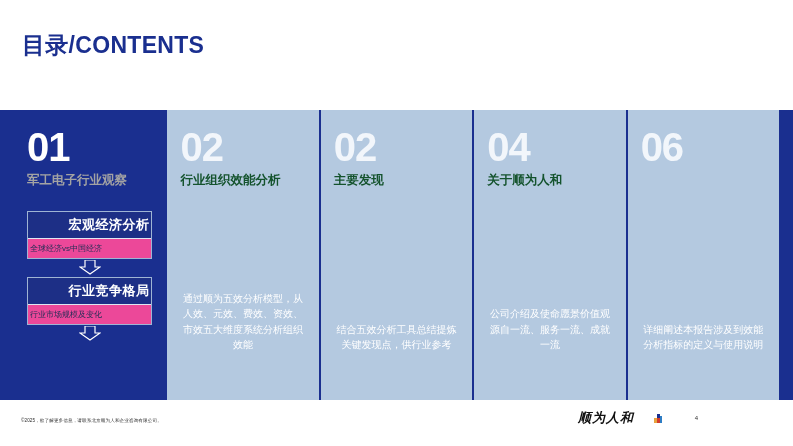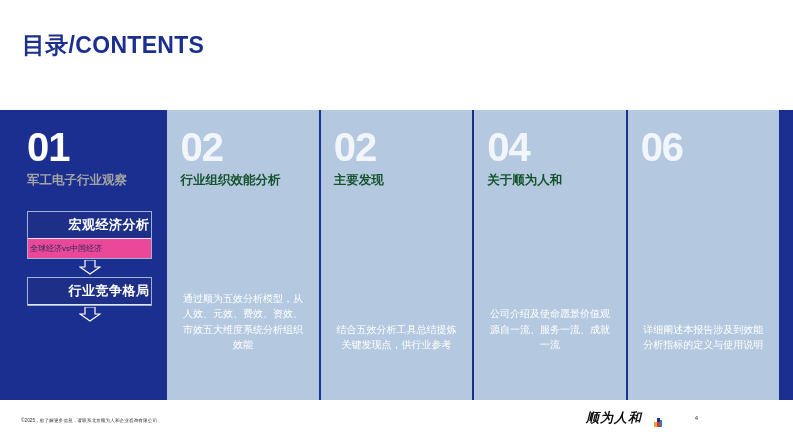--- a/index.html
+++ b/index.html
@@ -127,22 +127,22 @@
     left:21px; top:418px;
     font-size:4.6px;
     color:#2b2b2b;
     letter-spacing:0.1px;
     white-space:nowrap;
   }
   .brand{
     position:absolute;
     right:48px; top:409px;
     display:flex;
-    align-items:flex-end;
-    gap:12px;
+    align-items:center;
+    gap:20px;
   }
   .brand-text{
     font-family:"DejaVu Serif","Liberation Serif",serif;
     font-size:13px;
     font-weight:bold;
     font-style:italic;
     color:#111111;
     letter-spacing:1px;
   }
   .brand-mark{
@@ -182,20 +182,21 @@
             <div class="flow-head">宏观经济分析</div>
             <div class="flow-sub">全球经济vs中国经济</div>
           </div>
           <div class="flow-arrow">
             <svg width="22" height="15" viewBox="0 0 22 15">
                 <polygon points="6,0 16,0 16,7 21,7 11,14 1,7 6,7" fill="none" stroke="#ffffff" stroke-width="1.2"></polygon>
               </svg>
           </div>
           <div class="flow-box">
             <div class="flow-head">行业竞争格局</div>
+            <div class="flow-sub">行业市场规模及变化</div>
           </div>
           <div class="flow-arrow">
             <svg width="22" height="15" viewBox="0 0 22 15">
                 <polygon points="6,0 16,0 16,7 21,7 11,14 1,7 6,7" fill="none" stroke="#ffffff" stroke-width="1.2"></polygon>
               </svg>
           </div>
         </div>
       </div>
 
       <div class="panel light">

